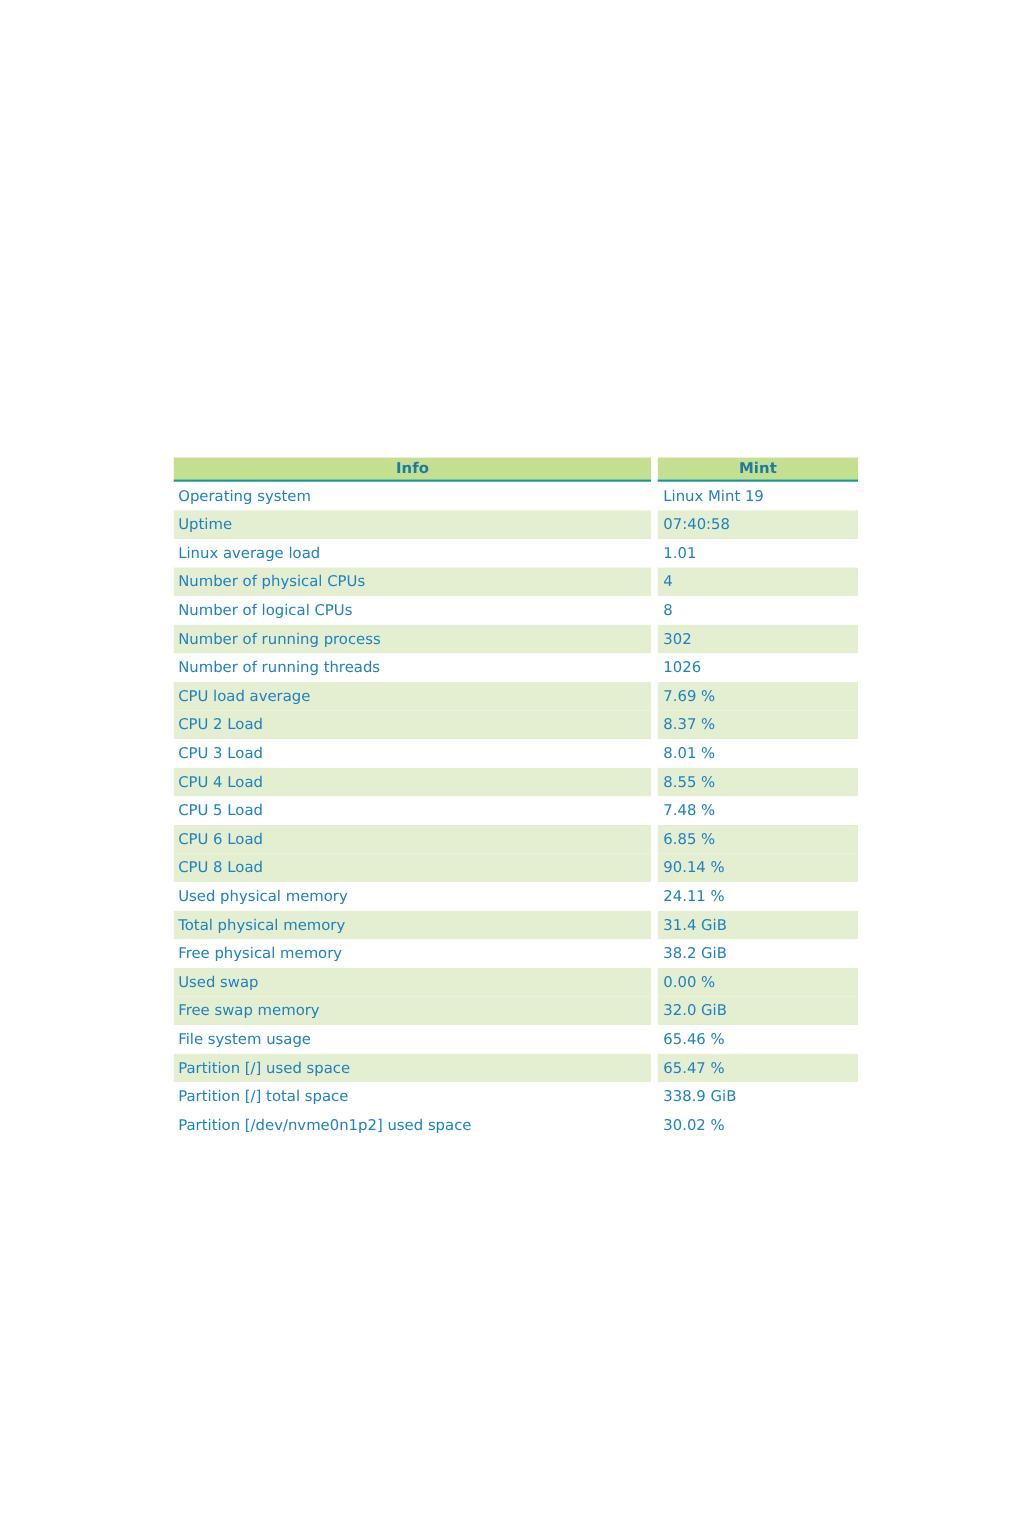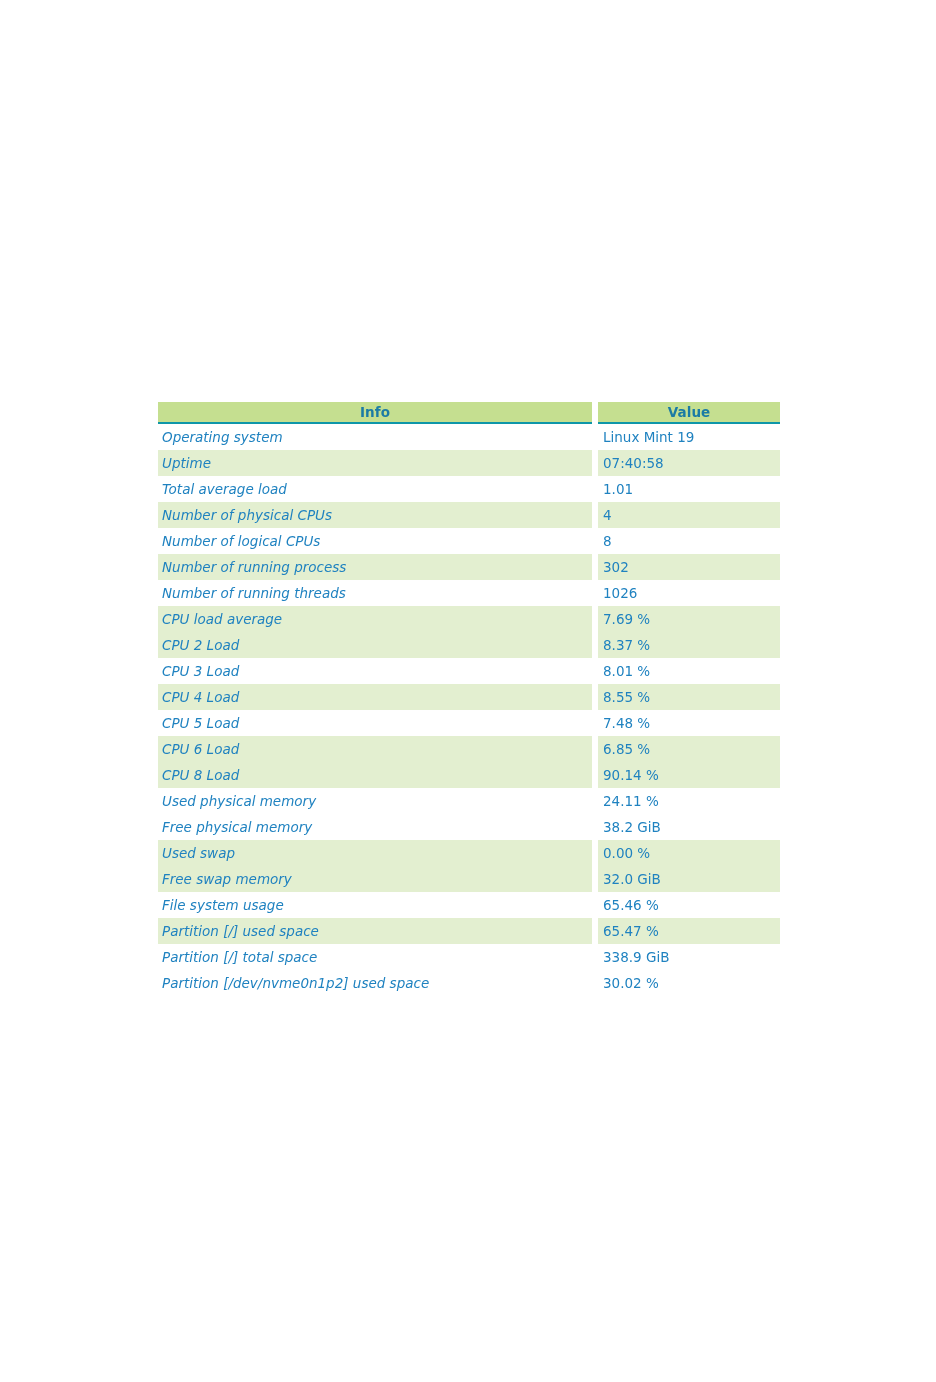--- a/index.html
+++ b/index.html
@@ -12,21 +12,21 @@
     width: 936px;
     height: 1382px;
     font-family: "DejaVu Sans", "Liberation Sans", sans-serif;
     position: relative;
     overflow: hidden;
   }
 
   .page {
     position: absolute;
     left: 0;
-    top: 0;
+    top: 14px;
     width: 936px;
     height: 1145px;
   }
 
   .table-wrap {
     position: absolute;
     left: 158px;
     top: 402px;
     width: 622px;
   }
@@ -67,21 +67,20 @@
     height: 26px;
     line-height: 26px;
     padding: 0;
     vertical-align: middle;
     white-space: nowrap;
     overflow: hidden;
   }
 
   table.sysinfo tbody td.info-cell {
     padding-left: 4px;
-    font-style: italic;
   }
 
   table.sysinfo tbody td.gap-cell {
     background: #ffffff !important;
     padding: 0;
   }
 
   table.sysinfo tbody td.value-cell {
     padding-left: 5px;
   }
@@ -104,36 +103,36 @@
     <table class="sysinfo">
       <colgroup>
         <col class="c-info">
         <col class="c-gap">
         <col class="c-value">
       </colgroup>
       <thead>
         <tr>
           <th>Info</th>
           <th class="gap-cell"></th>
-          <th>Value</th>
+          <th>Mint</th>
         </tr>
       </thead>
       <tbody id="table-body">
           <tr class="plain">
             <td class="info-cell">Operating system</td>
             <td class="gap-cell"></td>
             <td class="value-cell">Linux Mint 19</td>
           </tr>
           <tr class="alt">
             <td class="info-cell">Uptime</td>
             <td class="gap-cell"></td>
             <td class="value-cell">07:40:58</td>
           </tr>
           <tr class="plain">
-            <td class="info-cell">Total average load</td>
+            <td class="info-cell">Linux average load</td>
             <td class="gap-cell"></td>
             <td class="value-cell">1.01</td>
           </tr>
           <tr class="alt">
             <td class="info-cell">Number of physical CPUs</td>
             <td class="gap-cell"></td>
             <td class="value-cell">4</td>
           </tr>
           <tr class="plain">
             <td class="info-cell">Number of logical CPUs</td>
@@ -182,20 +181,25 @@
           </tr>
           <tr class="alt">
             <td class="info-cell">CPU 8 Load</td>
             <td class="gap-cell"></td>
             <td class="value-cell">90.14 %</td>
           </tr>
           <tr class="plain">
             <td class="info-cell">Used physical memory</td>
             <td class="gap-cell"></td>
             <td class="value-cell">24.11 %</td>
+          </tr>
+          <tr class="alt">
+            <td class="info-cell">Total physical memory</td>
+            <td class="gap-cell"></td>
+            <td class="value-cell">31.4 GiB</td>
           </tr>
           <tr class="plain">
             <td class="info-cell">Free physical memory</td>
             <td class="gap-cell"></td>
             <td class="value-cell">38.2 GiB</td>
           </tr>
           <tr class="alt">
             <td class="info-cell">Used swap</td>
             <td class="gap-cell"></td>
             <td class="value-cell">0.00 %</td>

